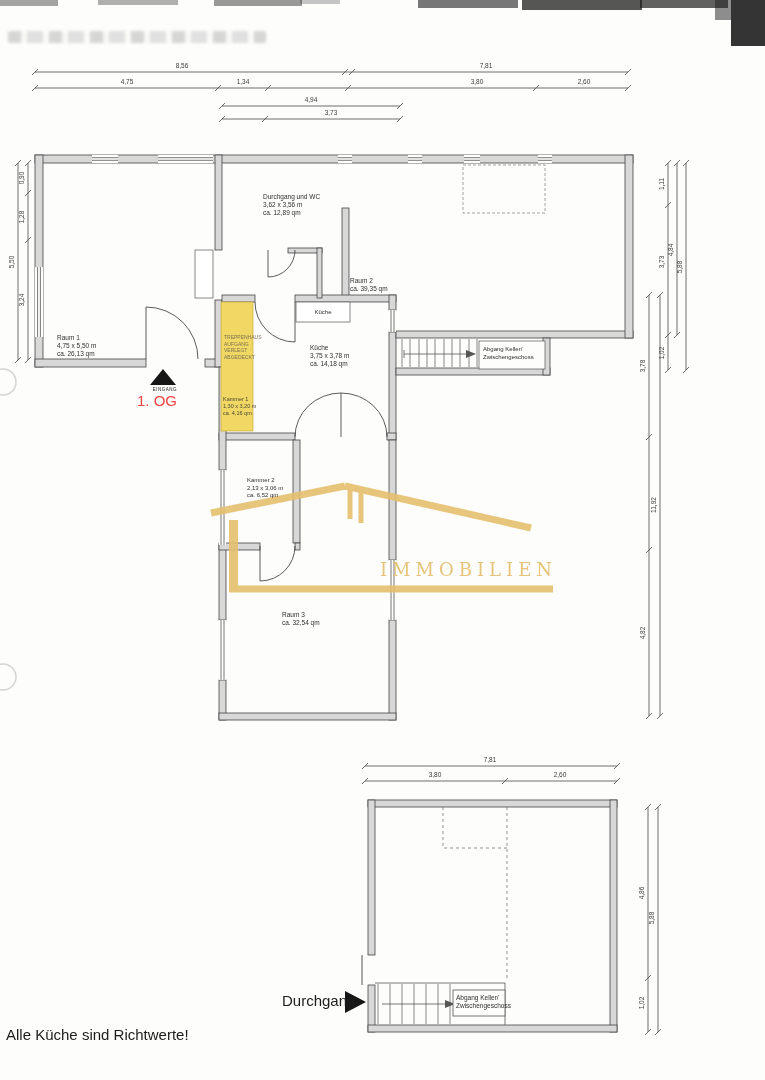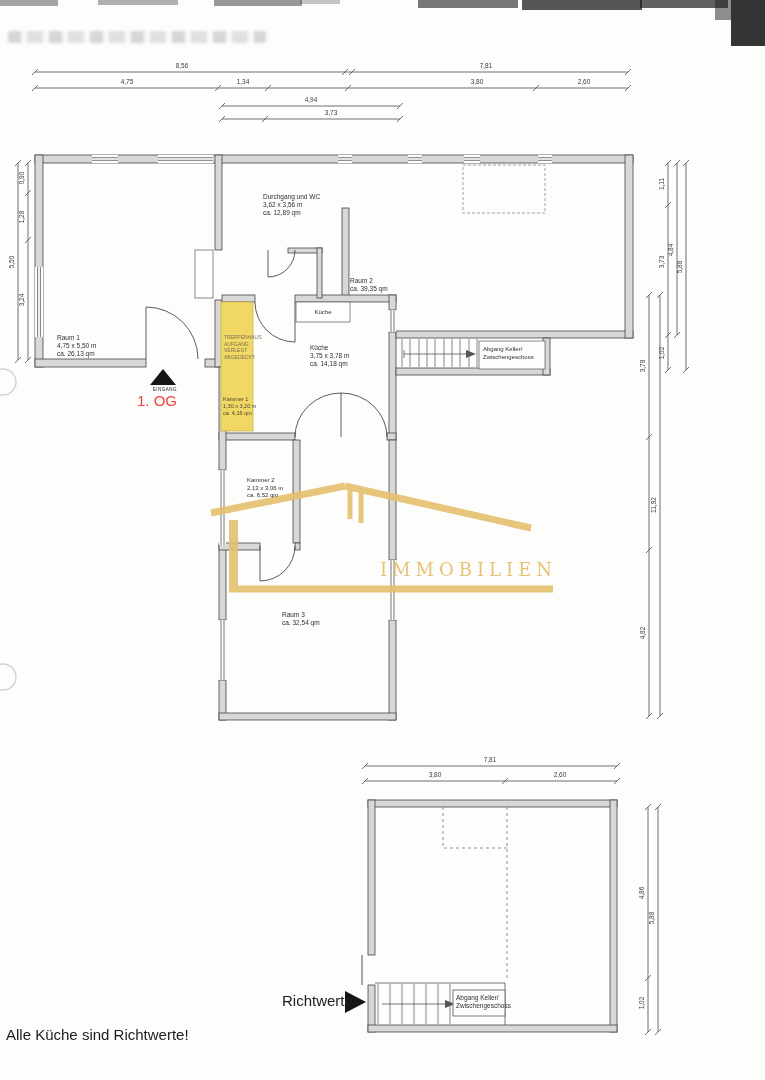--- a/index.html
+++ b/index.html
@@ -290,16 +290,16 @@
     <div>Zwischengeschoss</div>
   </div>
 
   <div class="lbl" style="left:456px;top:994px;font-size:6.5px;line-height:8px">
     <div>Abgang Keller/</div>
     <div>Zwischengeschoss</div>
   </div>
 
   <div class="eingang" style="left:139px;top:387px;width:52px;text-align:center">EINGANG</div>
   <div class="big" style="left:137px;top:392px">1. OG</div>
-  <div class="med" style="left:282px;top:992px">Richtwerte</div>
+  <div class="med" style="left:282px;top:992px">Durchgang</div>
   <div class="med" style="left:6px;top:1026px">Alle Küche sind Richtwerte!</div>
 
 </div>
 
 </body></html>

